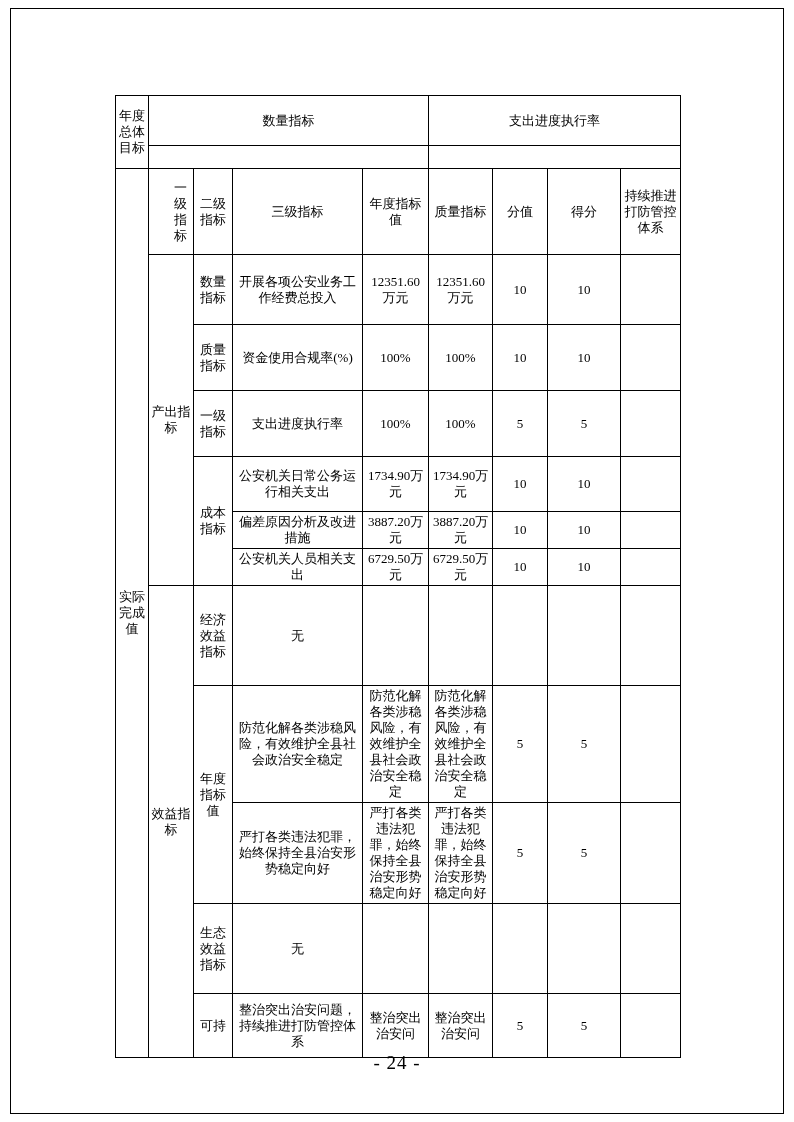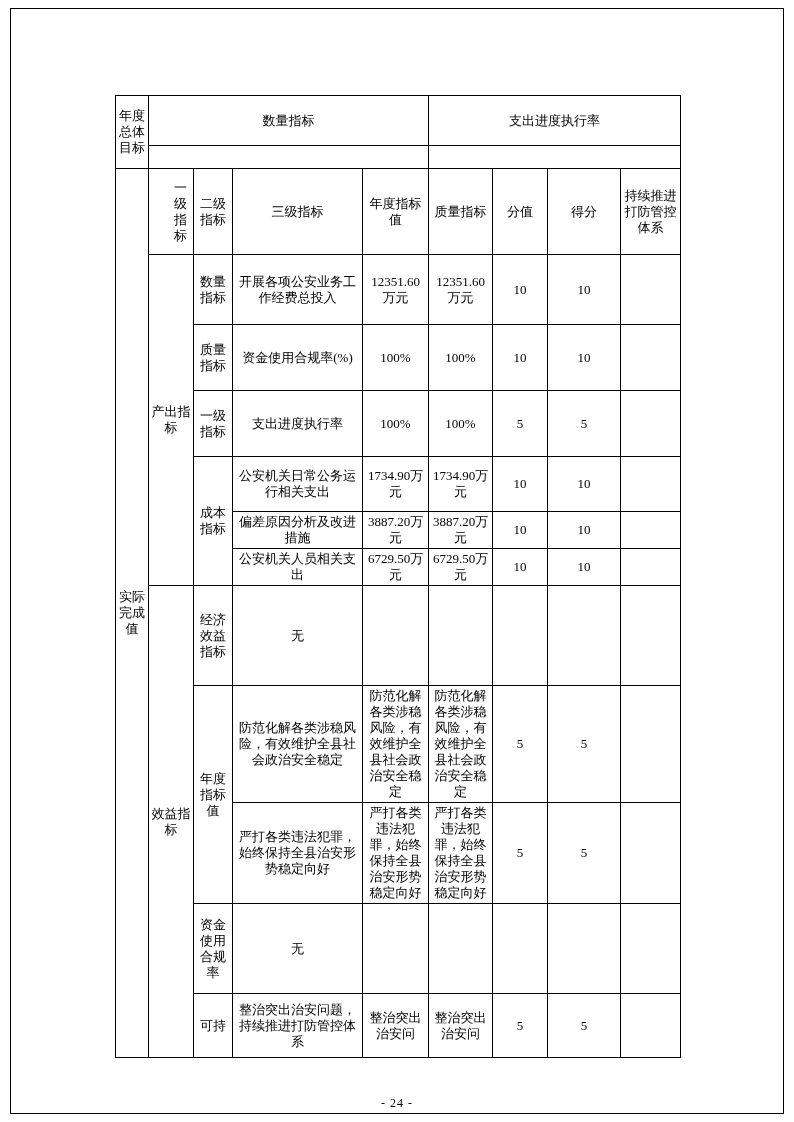--- a/index.html
+++ b/index.html
@@ -29,22 +29,22 @@
   .c1goal{vertical-align:top;padding:5px 3px 2px;line-height:15px;}
   .groupv{padding:2px 9px;line-height:20px;}            
   .l1cell{vertical-align:top;padding:2px 7px;line-height:16px;} 
   .l1-output{padding-top:20px;}
   .l1-benefit{padding-top:27px;}
   .vstack{padding:2px 11px;line-height:15px;margin-top:12px;}           
   .vtop{vertical-align:top;padding-top:4px;}
   .vtop8{vertical-align:top;padding-top:8px;}
   .l3{text-align:left;padding:2px 5px;}
   .page-number{
-    position:absolute;left:0;top:1096px;width:794px;text-align:center;
-    font-size:12px;letter-spacing:1px;
+    position:absolute;left:0;top:1052px;width:794px;text-align:center;
+    font-size:19px;letter-spacing:1px;
   }
 </style>
 </head>
 <body>
 
 <div class="page">
   <div class="page-frame"></div>
 
   <table class="perf">
     <colgroup>
@@ -165,21 +165,21 @@
     <tr class="r12">
       <td class="l3">严打各类违法犯罪，始终保持全县治安形势稳定向好</td>
       <td>严打各类违法犯罪，始终保持全县治安形势稳定向好</td>
       <td>严打各类违法犯罪，始终保持全县治安形势稳定向好</td>
       <td>5</td>
       <td>5</td>
       <td></td>
     </tr>
 
     <tr class="r13">
-      <td class="vstack">资金使用合规率</td>
+      <td class="vstack">生态效益指标</td>
       <td class="l3">无</td>
       <td></td>
       <td></td>
       <td></td>
       <td></td>
       <td></td>
     </tr>
 
     <tr class="r14">
       <td class="vstack">可持</td>

